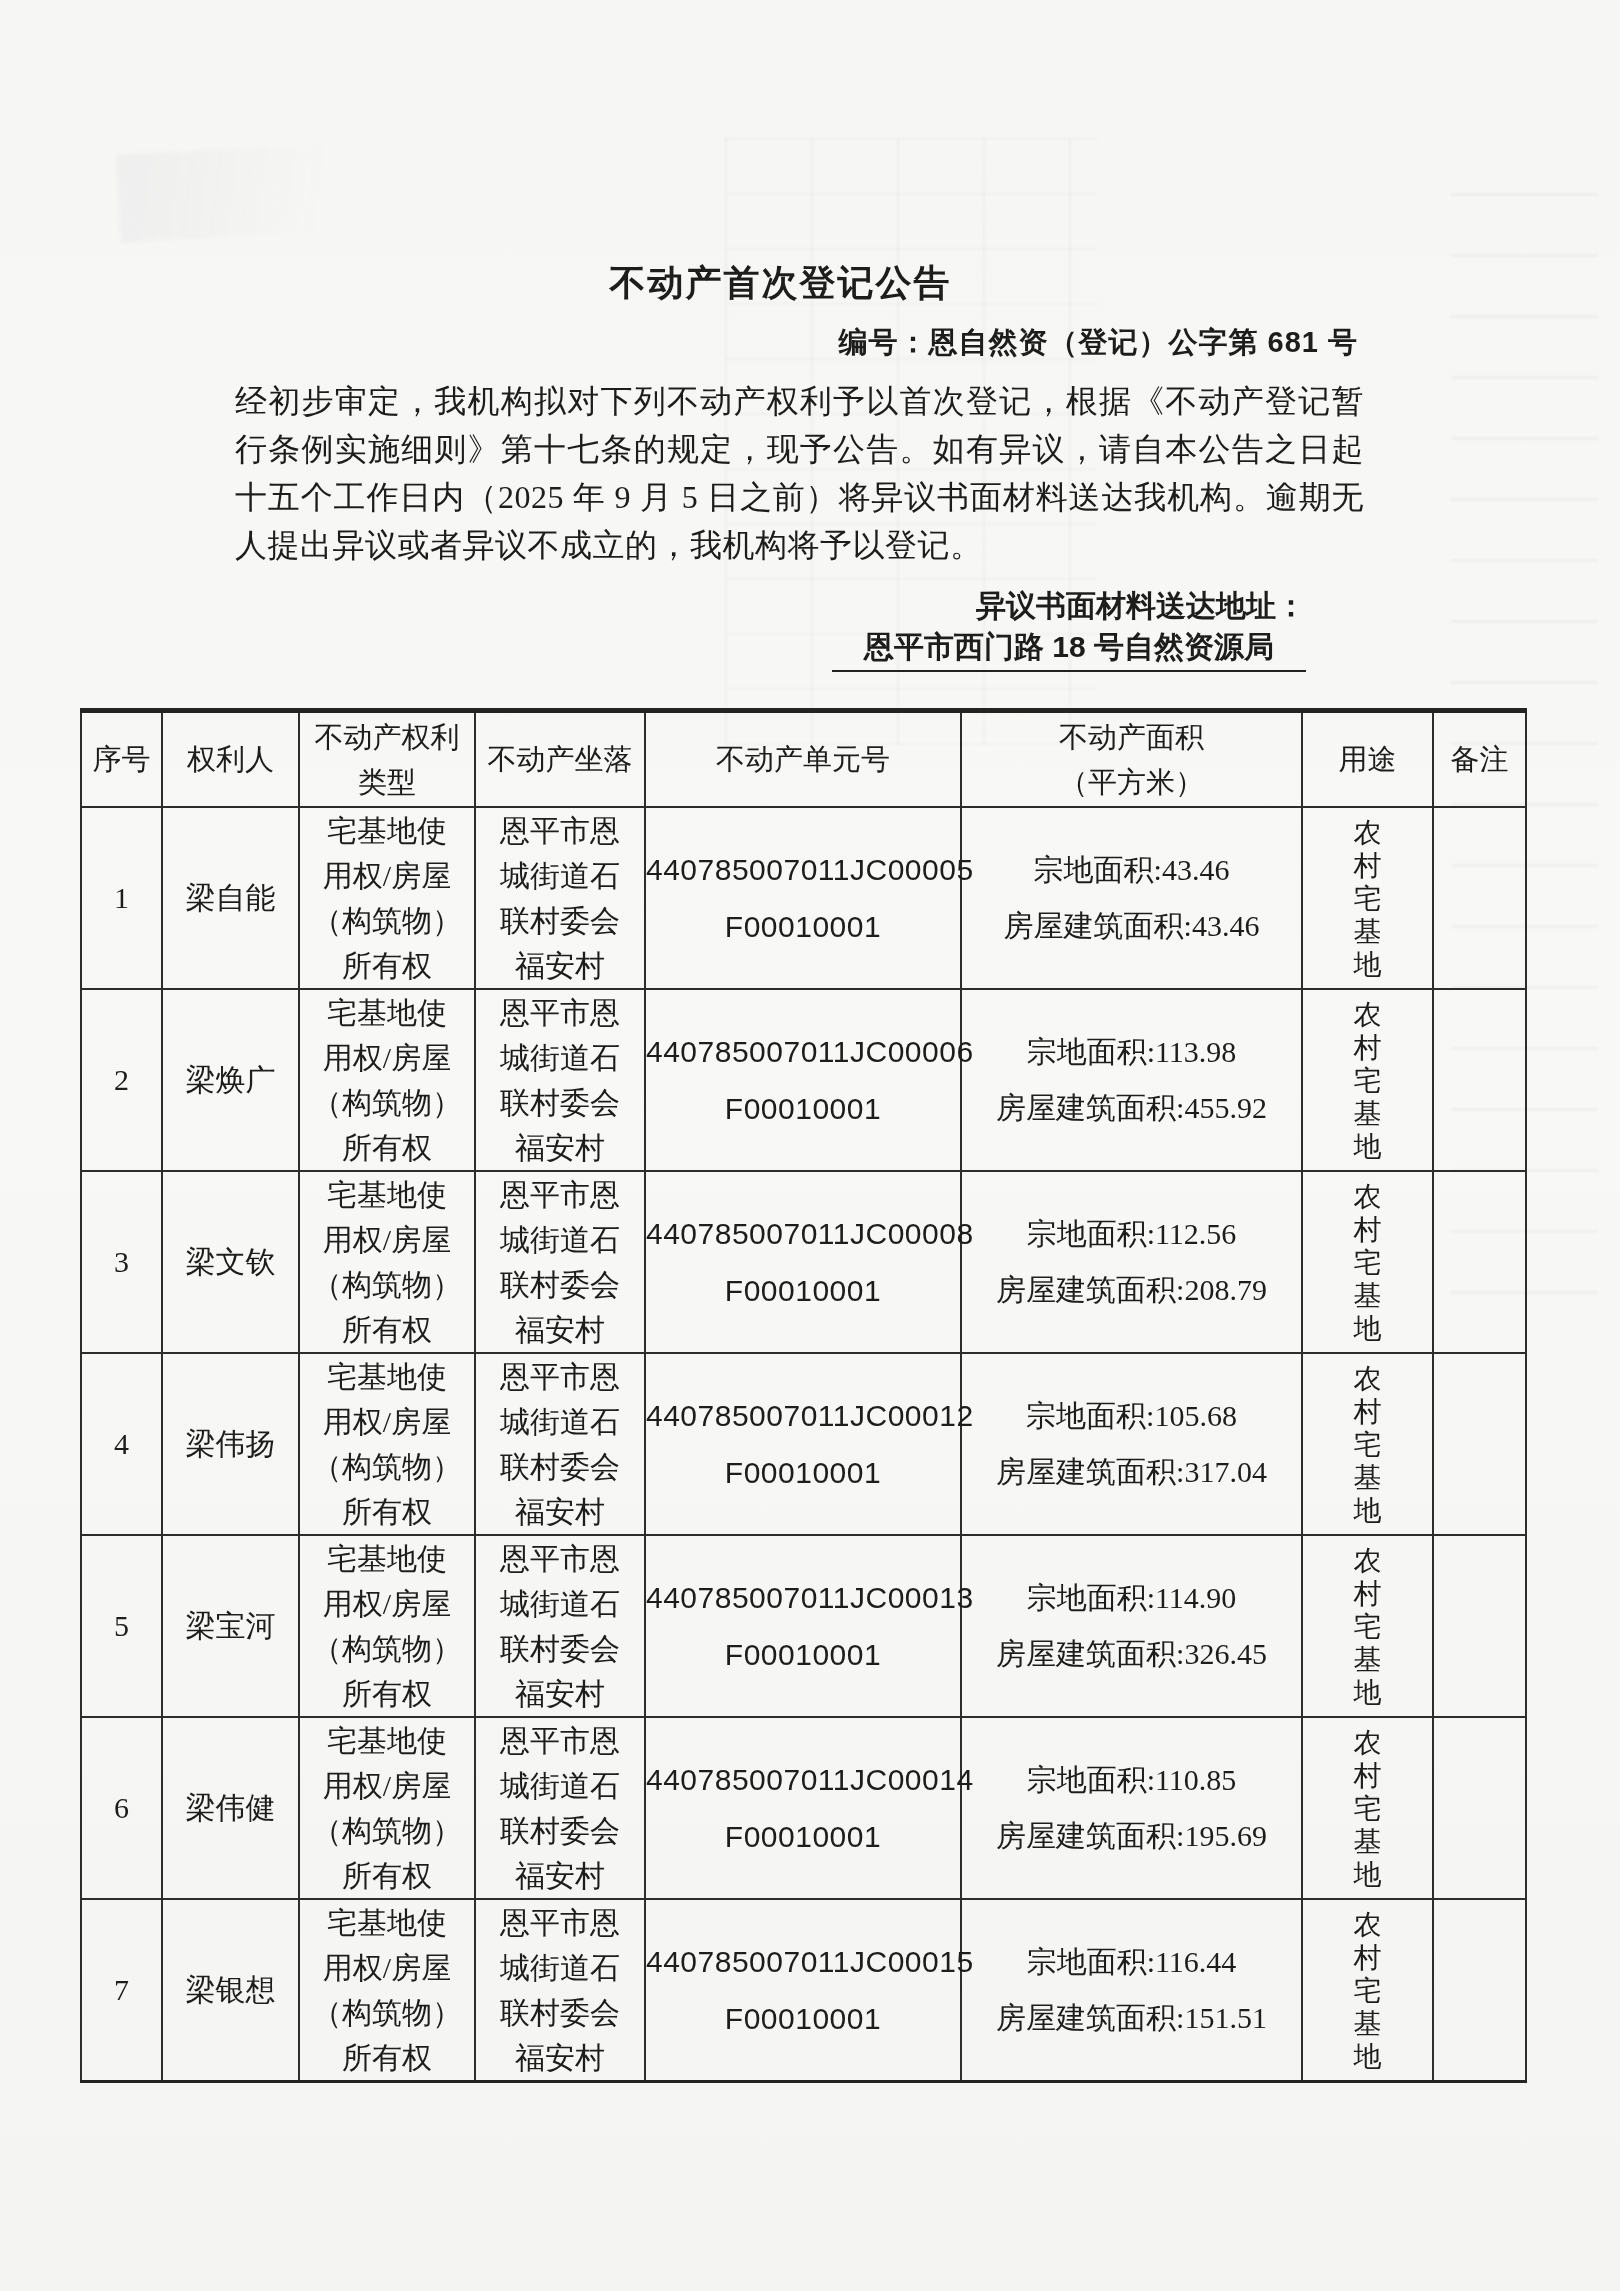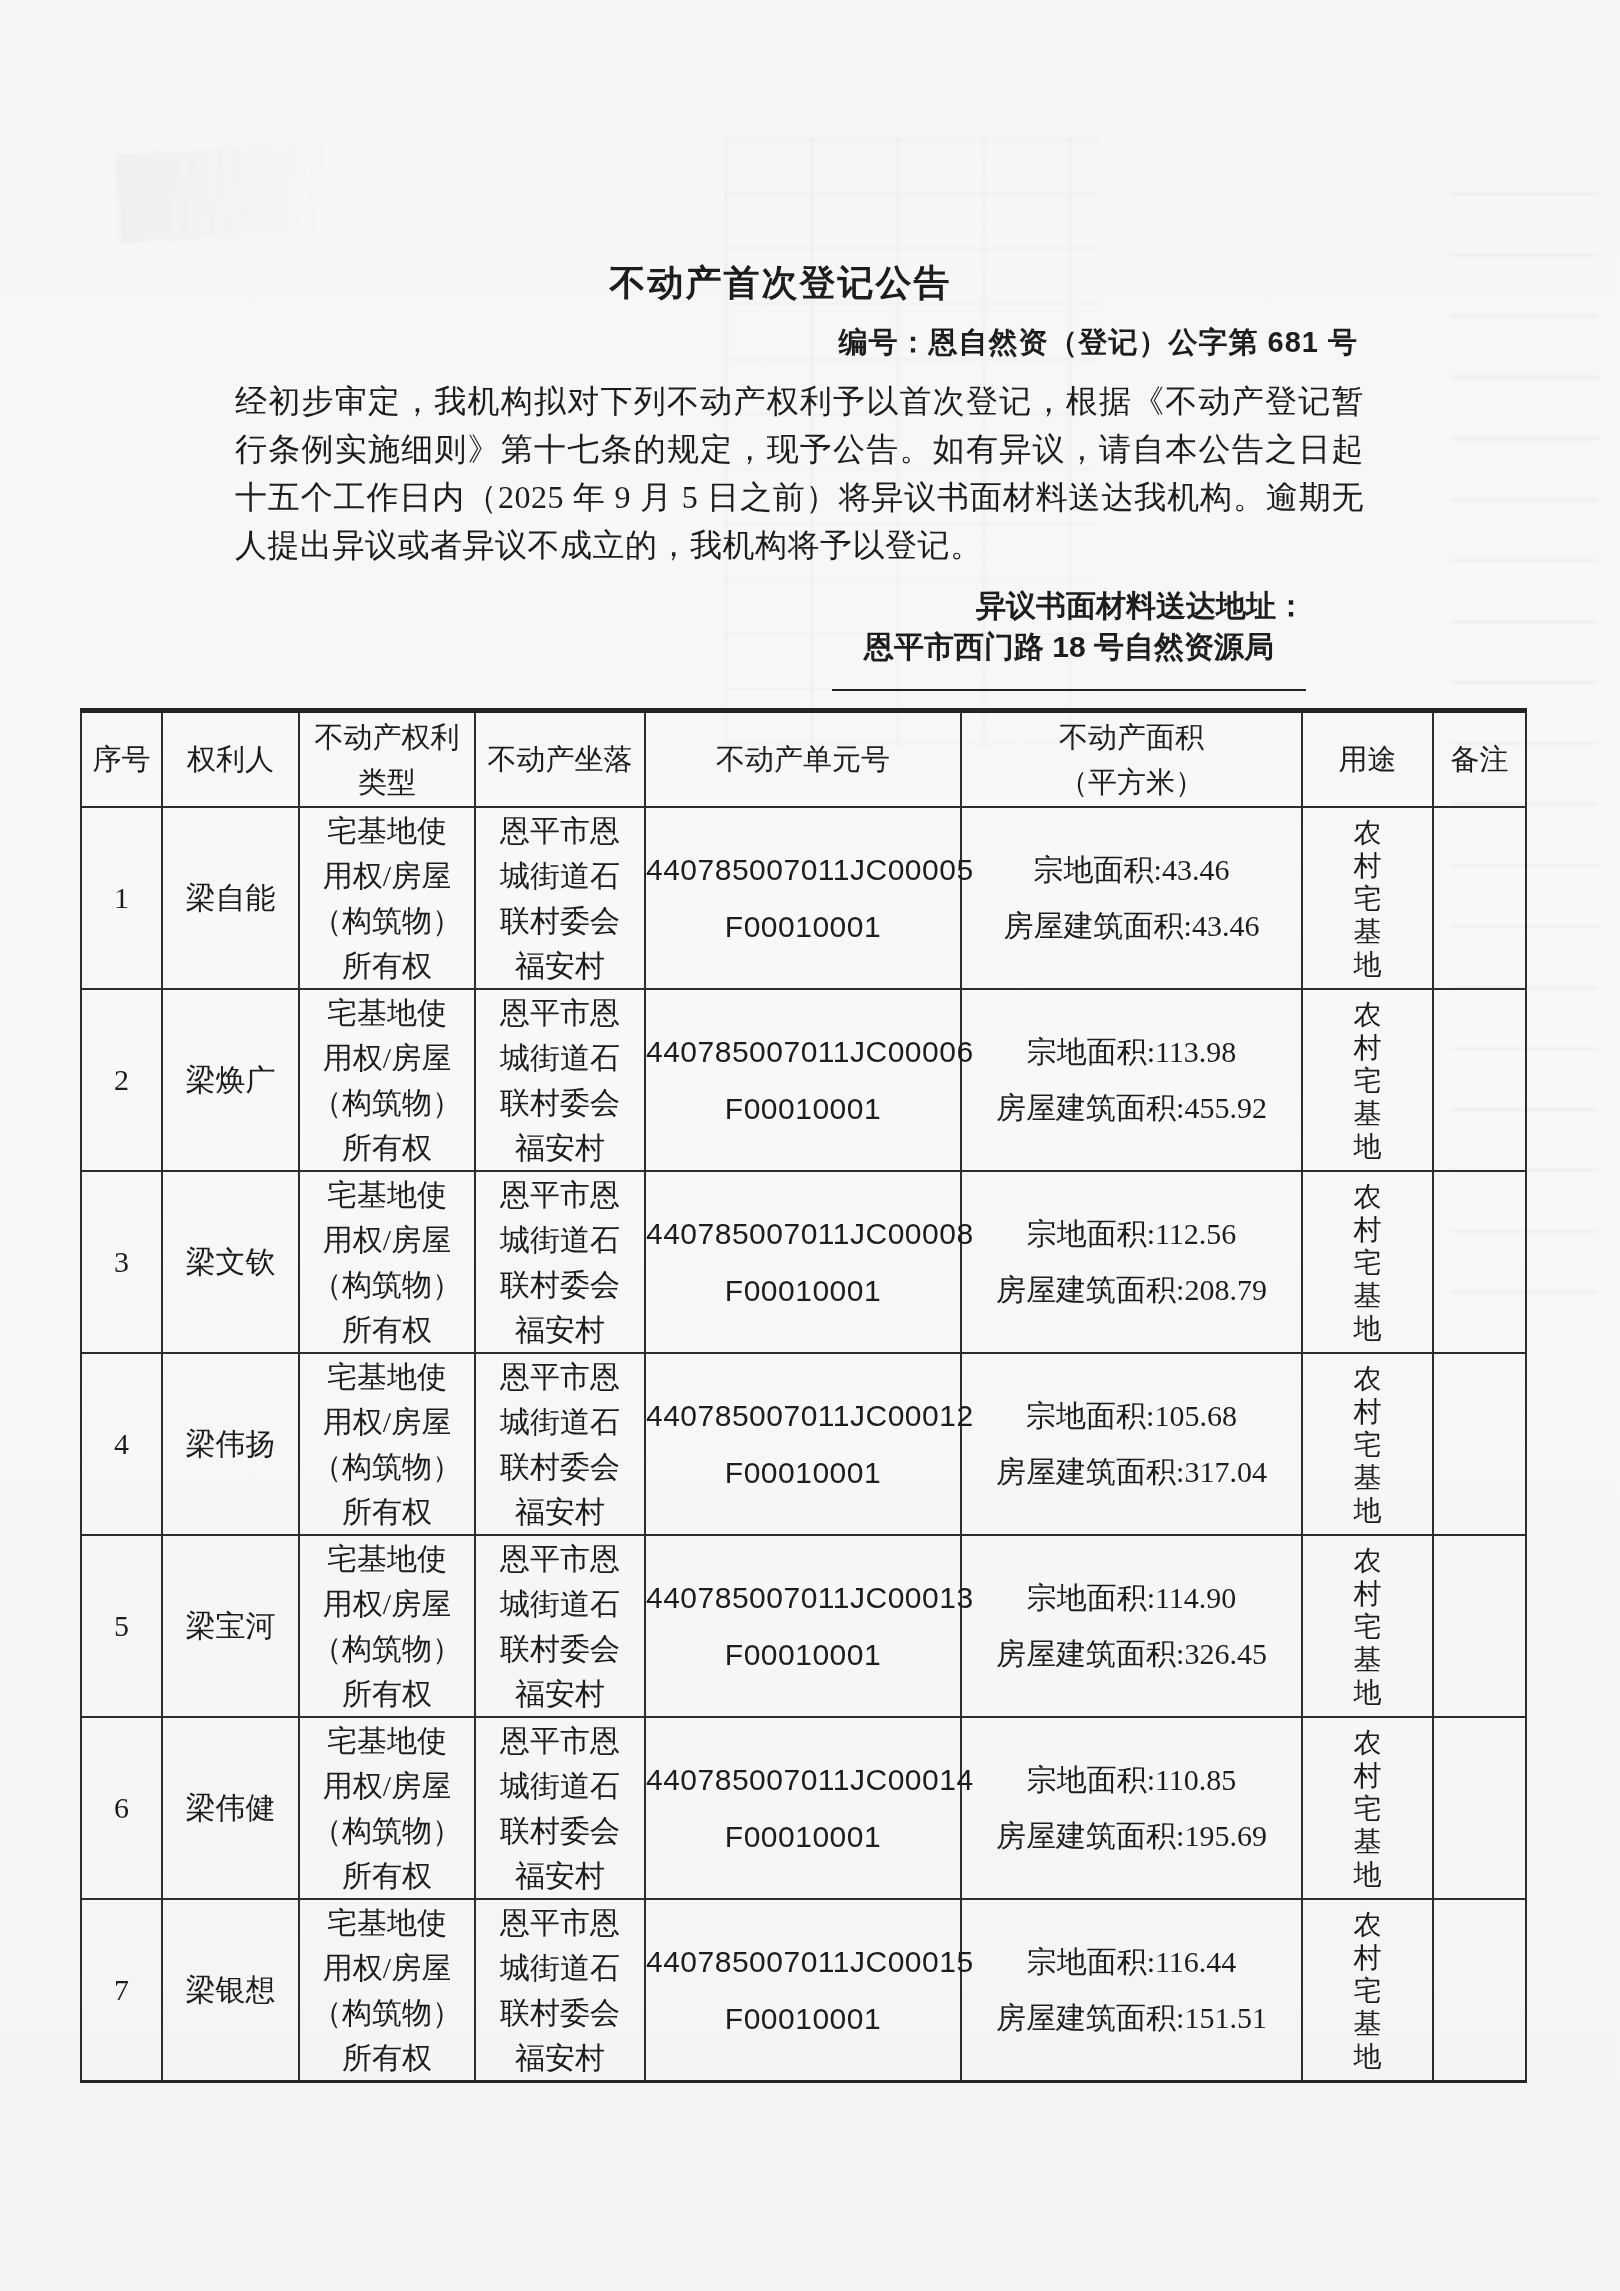--- a/index.html
+++ b/index.html
@@ -61,21 +61,21 @@
     position:absolute;top:586px;left:228px;width:1078px;
     font-family:"Liberation Sans","DejaVu Sans",sans-serif;
     font-size:30px;font-weight:bold;
   }
   .addr-row{display:flex;align-items:flex-end;margin-bottom:13.7px;flex-direction:column;}
   .addr-label{display:inline-block;width:347px;text-align:right;white-space:nowrap;}
   .underline-field{
     display:inline-block;width:474px;margin-left:15.7px;
     text-align:center;
     border-bottom:2.9px solid #222;
-    padding-bottom:21px;
+    padding-bottom:2px;
     white-space:nowrap;
   }
   .phone{font-family:"Liberation Sans","DejaVu Sans",sans-serif;letter-spacing:1px;}
   
   .doc-table{
     position:absolute;top:708px;left:80px;width:1446px;
     border-collapse:collapse;table-layout:fixed;
     font-size:30px;
     border-radius:32px;
   }

